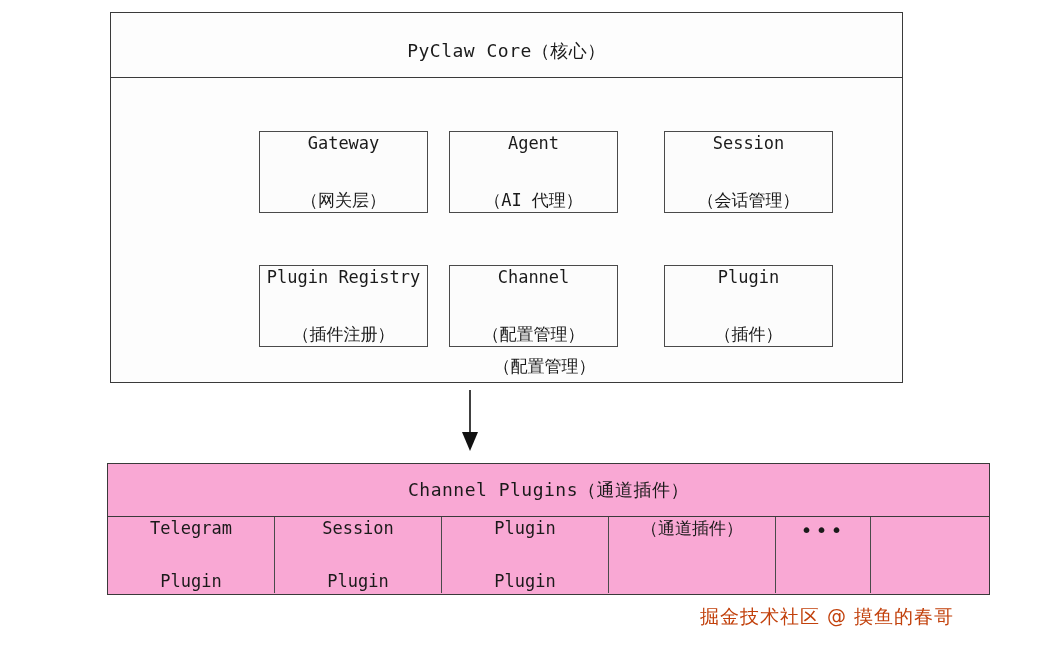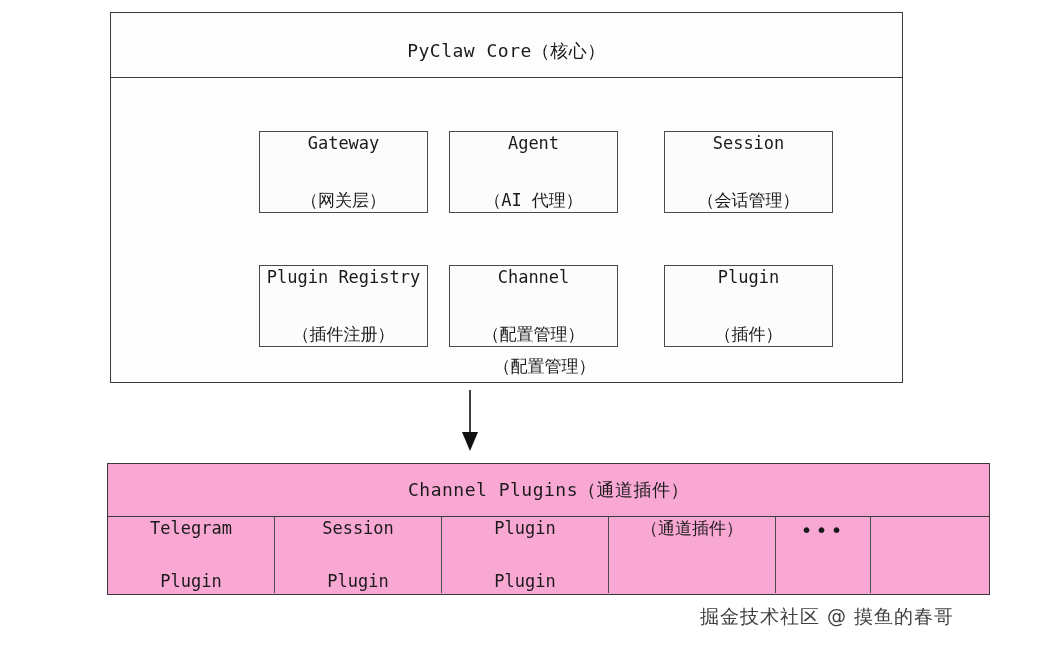--- a/index.html
+++ b/index.html
@@ -151,21 +151,21 @@
   .cell.w-dots { width: 95px; font-size: 20px; letter-spacing: 3px; }
   .cell.w-end  { width: 29px; }
 
   
   .watermark {
     position: absolute;
     left: 700px;
     top: 604px;
     font-family: "DejaVu Sans", "Liberation Sans", sans-serif;
     font-size: 19px;
-    color: #404040;
+    color: #c2410c;
     white-space: nowrap;
     letter-spacing: 1px;
   }
 </style>
 </head>
 <body>
 
 <div class="canvas">
 
   <div class="core-box">

